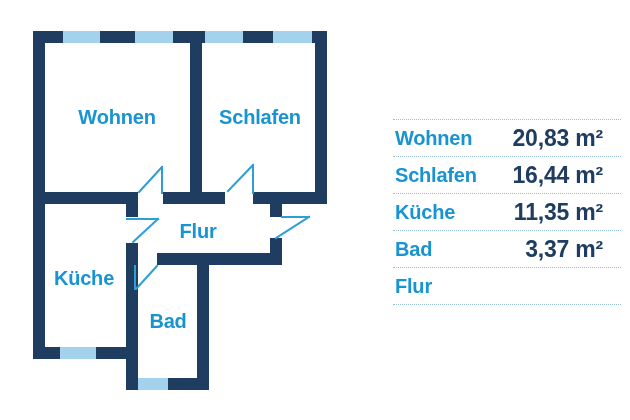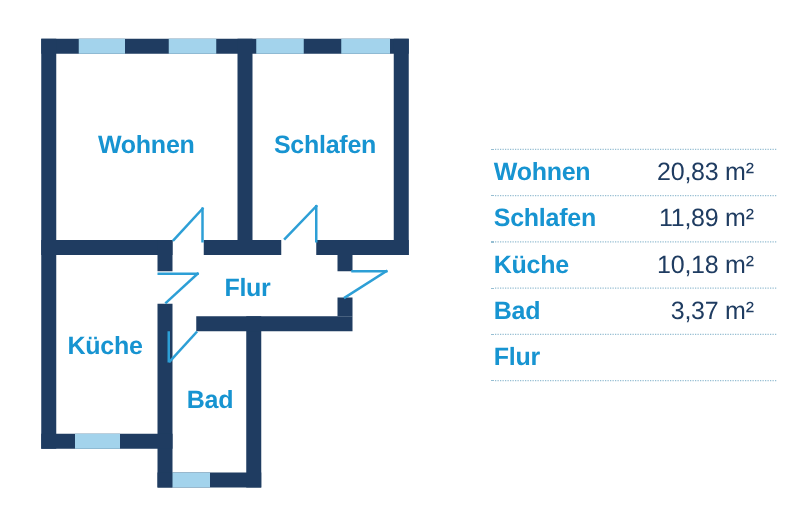--- a/index.html
+++ b/index.html
@@ -31,21 +31,21 @@
   }
   .legend-row{
     display:flex;align-items:center;justify-content:space-between;
     height:37px;border-bottom:1px dotted var(--divider);
   }
   .legend-label{
     font-size:20px;font-weight:bold;color:var(--accent);
     padding-left:2px;letter-spacing:-0.2px;
   }
   .legend-value{
-    font-size:20px;font-weight:normal;color:var(--wall);
+    font-size:23px;font-weight:bold;color:var(--wall);
     padding-right:18px;letter-spacing:-0.2px;
   }
 </style>
 </head>
 <body>
 
 <div class="stage">
 
   <div class="plan">
     <svg width="360" height="420" viewBox="0 0 360 420">
@@ -95,25 +95,25 @@
     <div class="room-label" style="left:168px;top:321px;">Bad</div>
   </div>
 
   <div class="legend">
     <div class="legend-row">
       <span class="legend-label">Wohnen</span>
       <span class="legend-value">20,83 m²</span>
     </div>
     <div class="legend-row">
       <span class="legend-label">Schlafen</span>
-      <span class="legend-value">11,89 m²</span>
+      <span class="legend-value">16,44 m²</span>
     </div>
     <div class="legend-row">
       <span class="legend-label">Küche</span>
-      <span class="legend-value">10,18 m²</span>
+      <span class="legend-value">11,35 m²</span>
     </div>
     <div class="legend-row">
       <span class="legend-label">Bad</span>
       <span class="legend-value">3,37 m²</span>
     </div>
     <div class="legend-row">
       <span class="legend-label">Flur</span>
     </div>
   </div>
 

